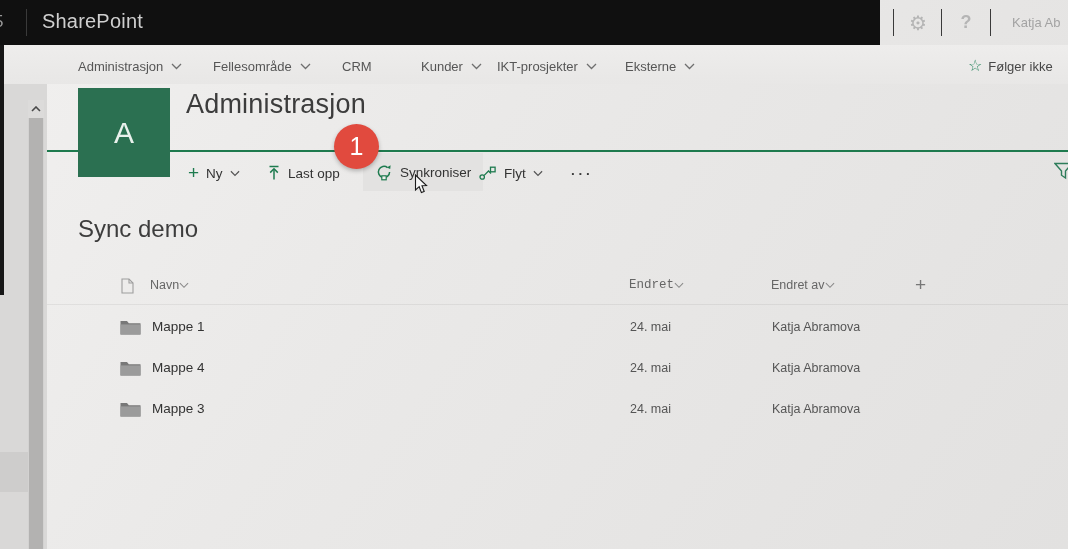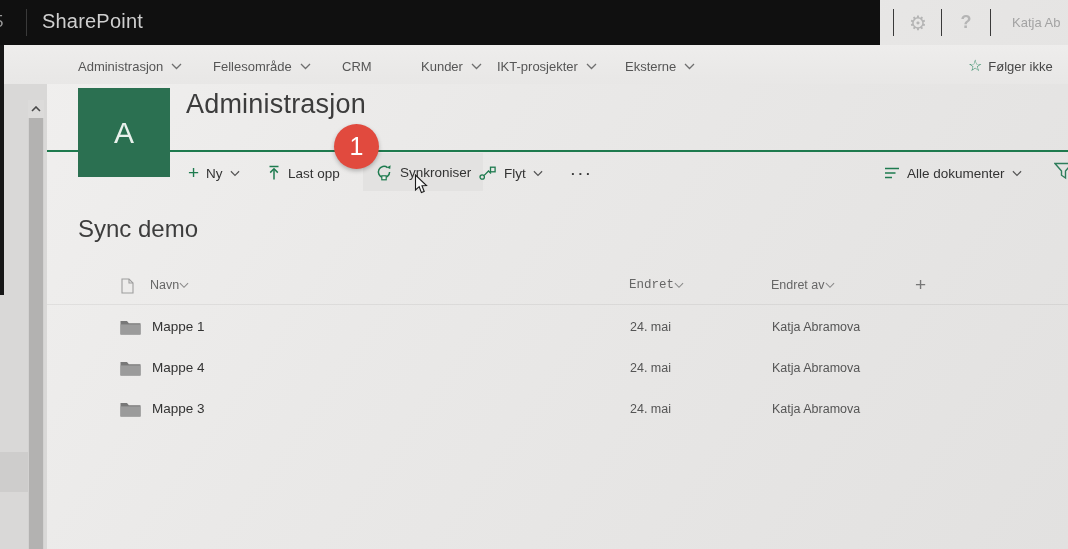--- a/index.html
+++ b/index.html
@@ -188,31 +188,20 @@
       </svg>
     </span>
     <span>Flyt</span>
     <svg width="10" height="7" viewBox="0 0 11 7">
         <polyline points="1,1 5.5,5.5 10,1" fill="none" stroke="#555" stroke-width="1.3"></polyline>
       </svg>
   </div>
 
   <div class="abs cmd cmd-more">···</div>
 
-  <div class="abs cmd cmd-view">
-    <span class="gicon">
-      <svg width="16" height="12" viewBox="0 0 16 12">
-          <path d="M1 1.5 h14 M1 6 h10.5 M1 10.5 h7" fill="none" stroke="#1e7b4f" stroke-width="1.5"></path>
-        </svg>
-    </span>
-    <span>Alle dokumenter</span>
-    <svg width="10" height="7" viewBox="0 0 11 7">
-        <polyline points="1,1 5.5,5.5 10,1" fill="none" stroke="#555" stroke-width="1.3"></polyline>
-      </svg>
-  </div>
 
   <div class="abs cmd-funnel">
     <svg width="20" height="18" viewBox="0 0 20 18">
         <path d="M1 1.5 h17 l-6.5 7.5 v7 l-4-2.8 v-4.2 z" fill="none" stroke="#2e7d5b" stroke-width="1.4"></path>
       </svg>
   </div>
 
   <div class="abs badge">1</div>
 
   <div class="abs cursor">

